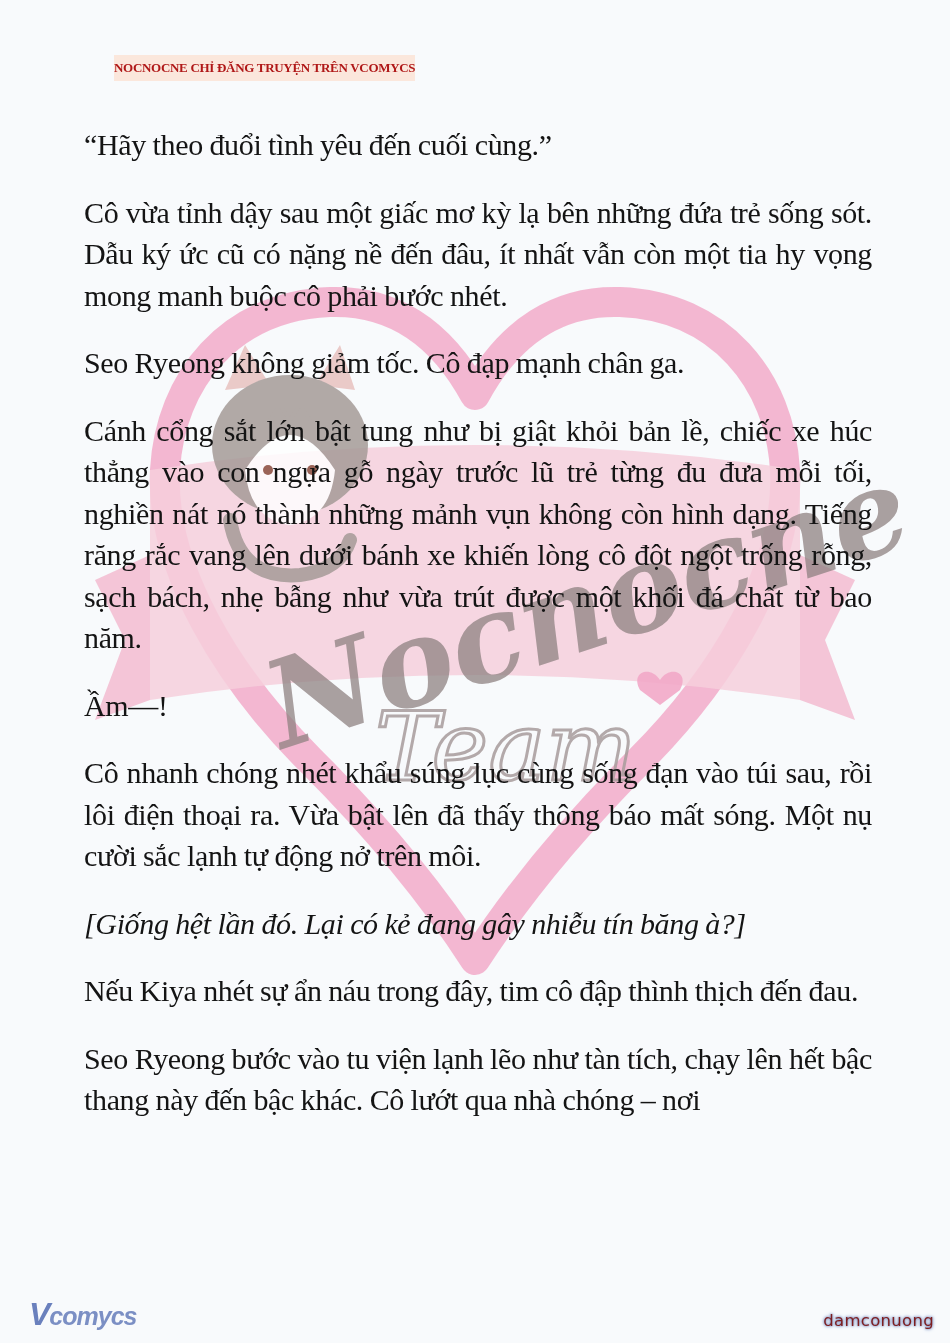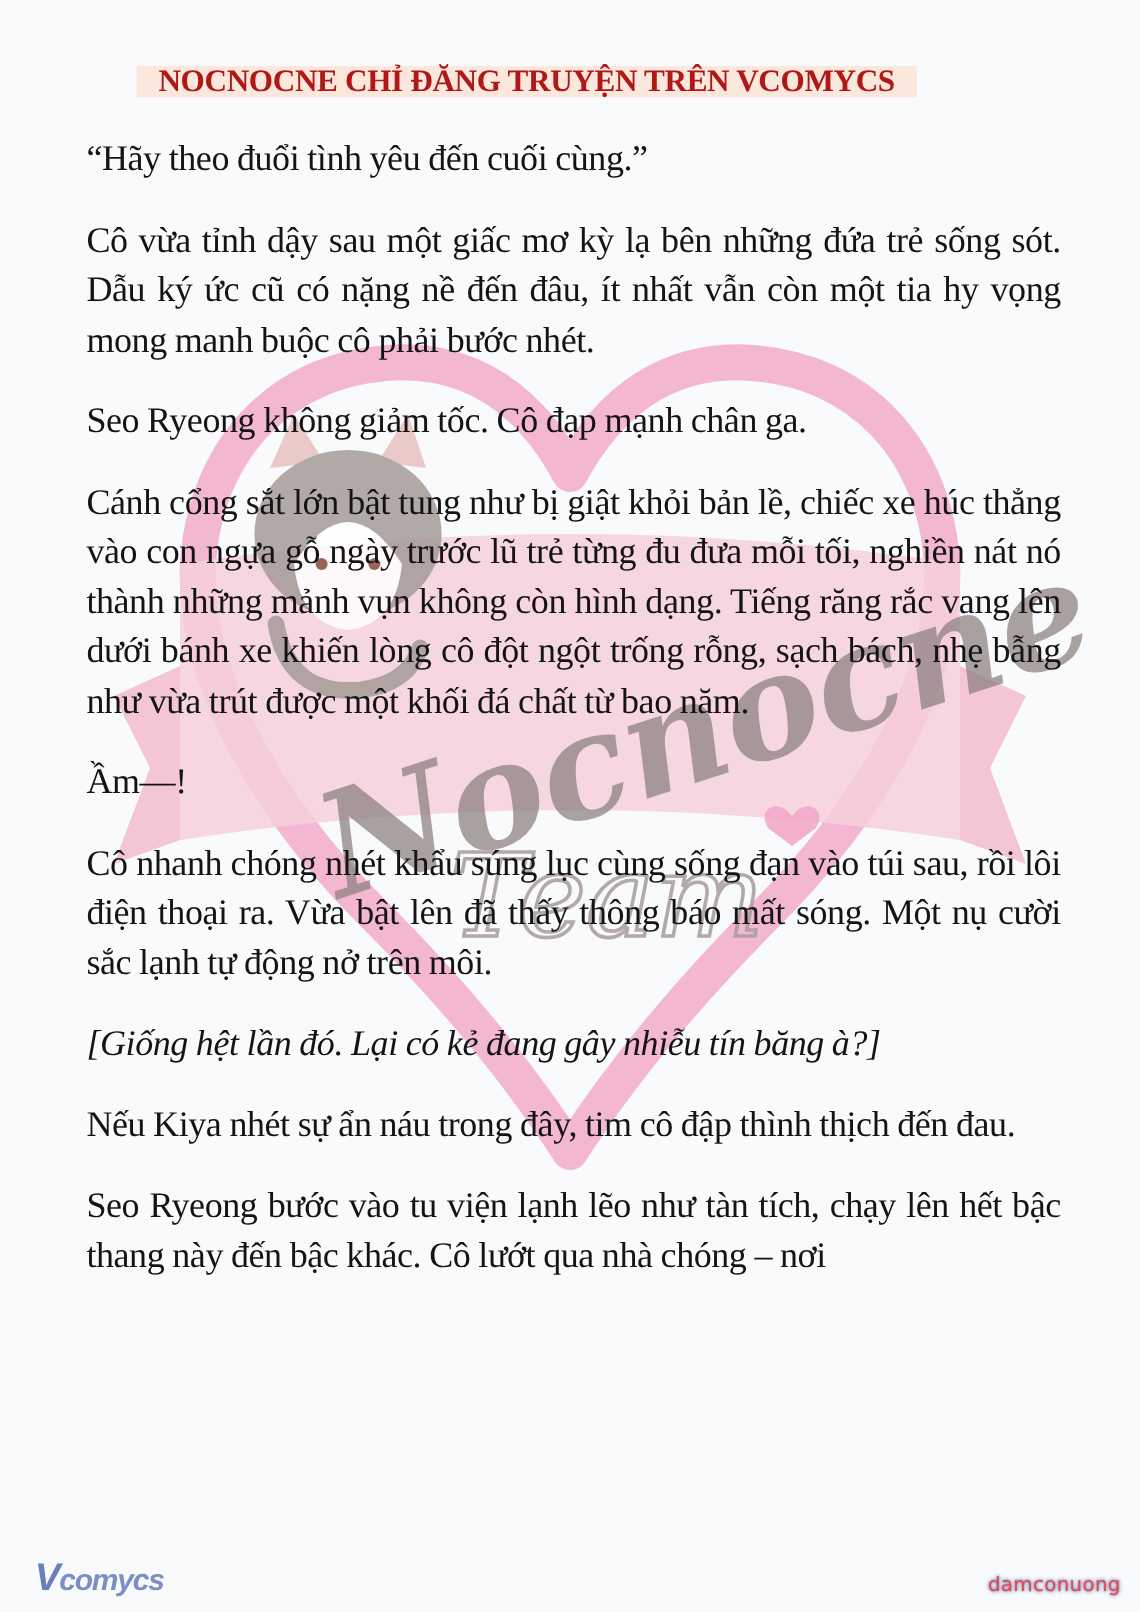--- a/index.html
+++ b/index.html
@@ -25,36 +25,36 @@
       left: 0; top: 0;
       width: 950px; height: 1343px;
       pointer-events: none;
     }
     .header-banner {
       position: absolute;
       left: 114px;
       top: 55px;
       font-family: "Liberation Serif", "DejaVu Serif", serif;
       font-weight: bold;
-      font-size: 26px;
+      font-size: 13px;
       letter-spacing: -0.3px;
       color: #b01818;
       background: #fbe7dc;
-      padding: 0 18px;
+      padding: 0 0;
       line-height: 26px;
       white-space: nowrap;
     }
     .content {
       position: absolute;
       left: 72px;
       top: 112px;
       width: 812px;
     }
     .para {
-      margin: 0;
+      margin: 12px;
       font-size: 30px;
       line-height: 41.5px;
       text-align: justify;
       text-align-last: left;
       letter-spacing: -0.35px;
       word-spacing: -0.5px;
       position: relative;
     }
     .para.italic {
       font-style: italic;
@@ -75,21 +75,21 @@
     .footer-logo .v {
       font-size: 32px;
       color: #6a80bd;
     }
     .footer-credit {
       position: absolute;
       right: 16px;
       top: 1311px;
       font-family: "DejaVu Sans", "Liberation Sans", sans-serif;
       font-size: 16.5px;
-      color: #ef4444;
+      color: #7f1d1d;
       text-shadow: 0 0 2px #7c8fc0, 0 0 3px #8ea0cc, 0 0 4px #a9b7da;
       letter-spacing: 0.3px;
     }
   </style>
 </head>
 <body>
 
 <div class="page">
 
   <svg class="watermark" viewBox="0 0 950 1343" xmlns="http://www.w3.org/2000/svg">

